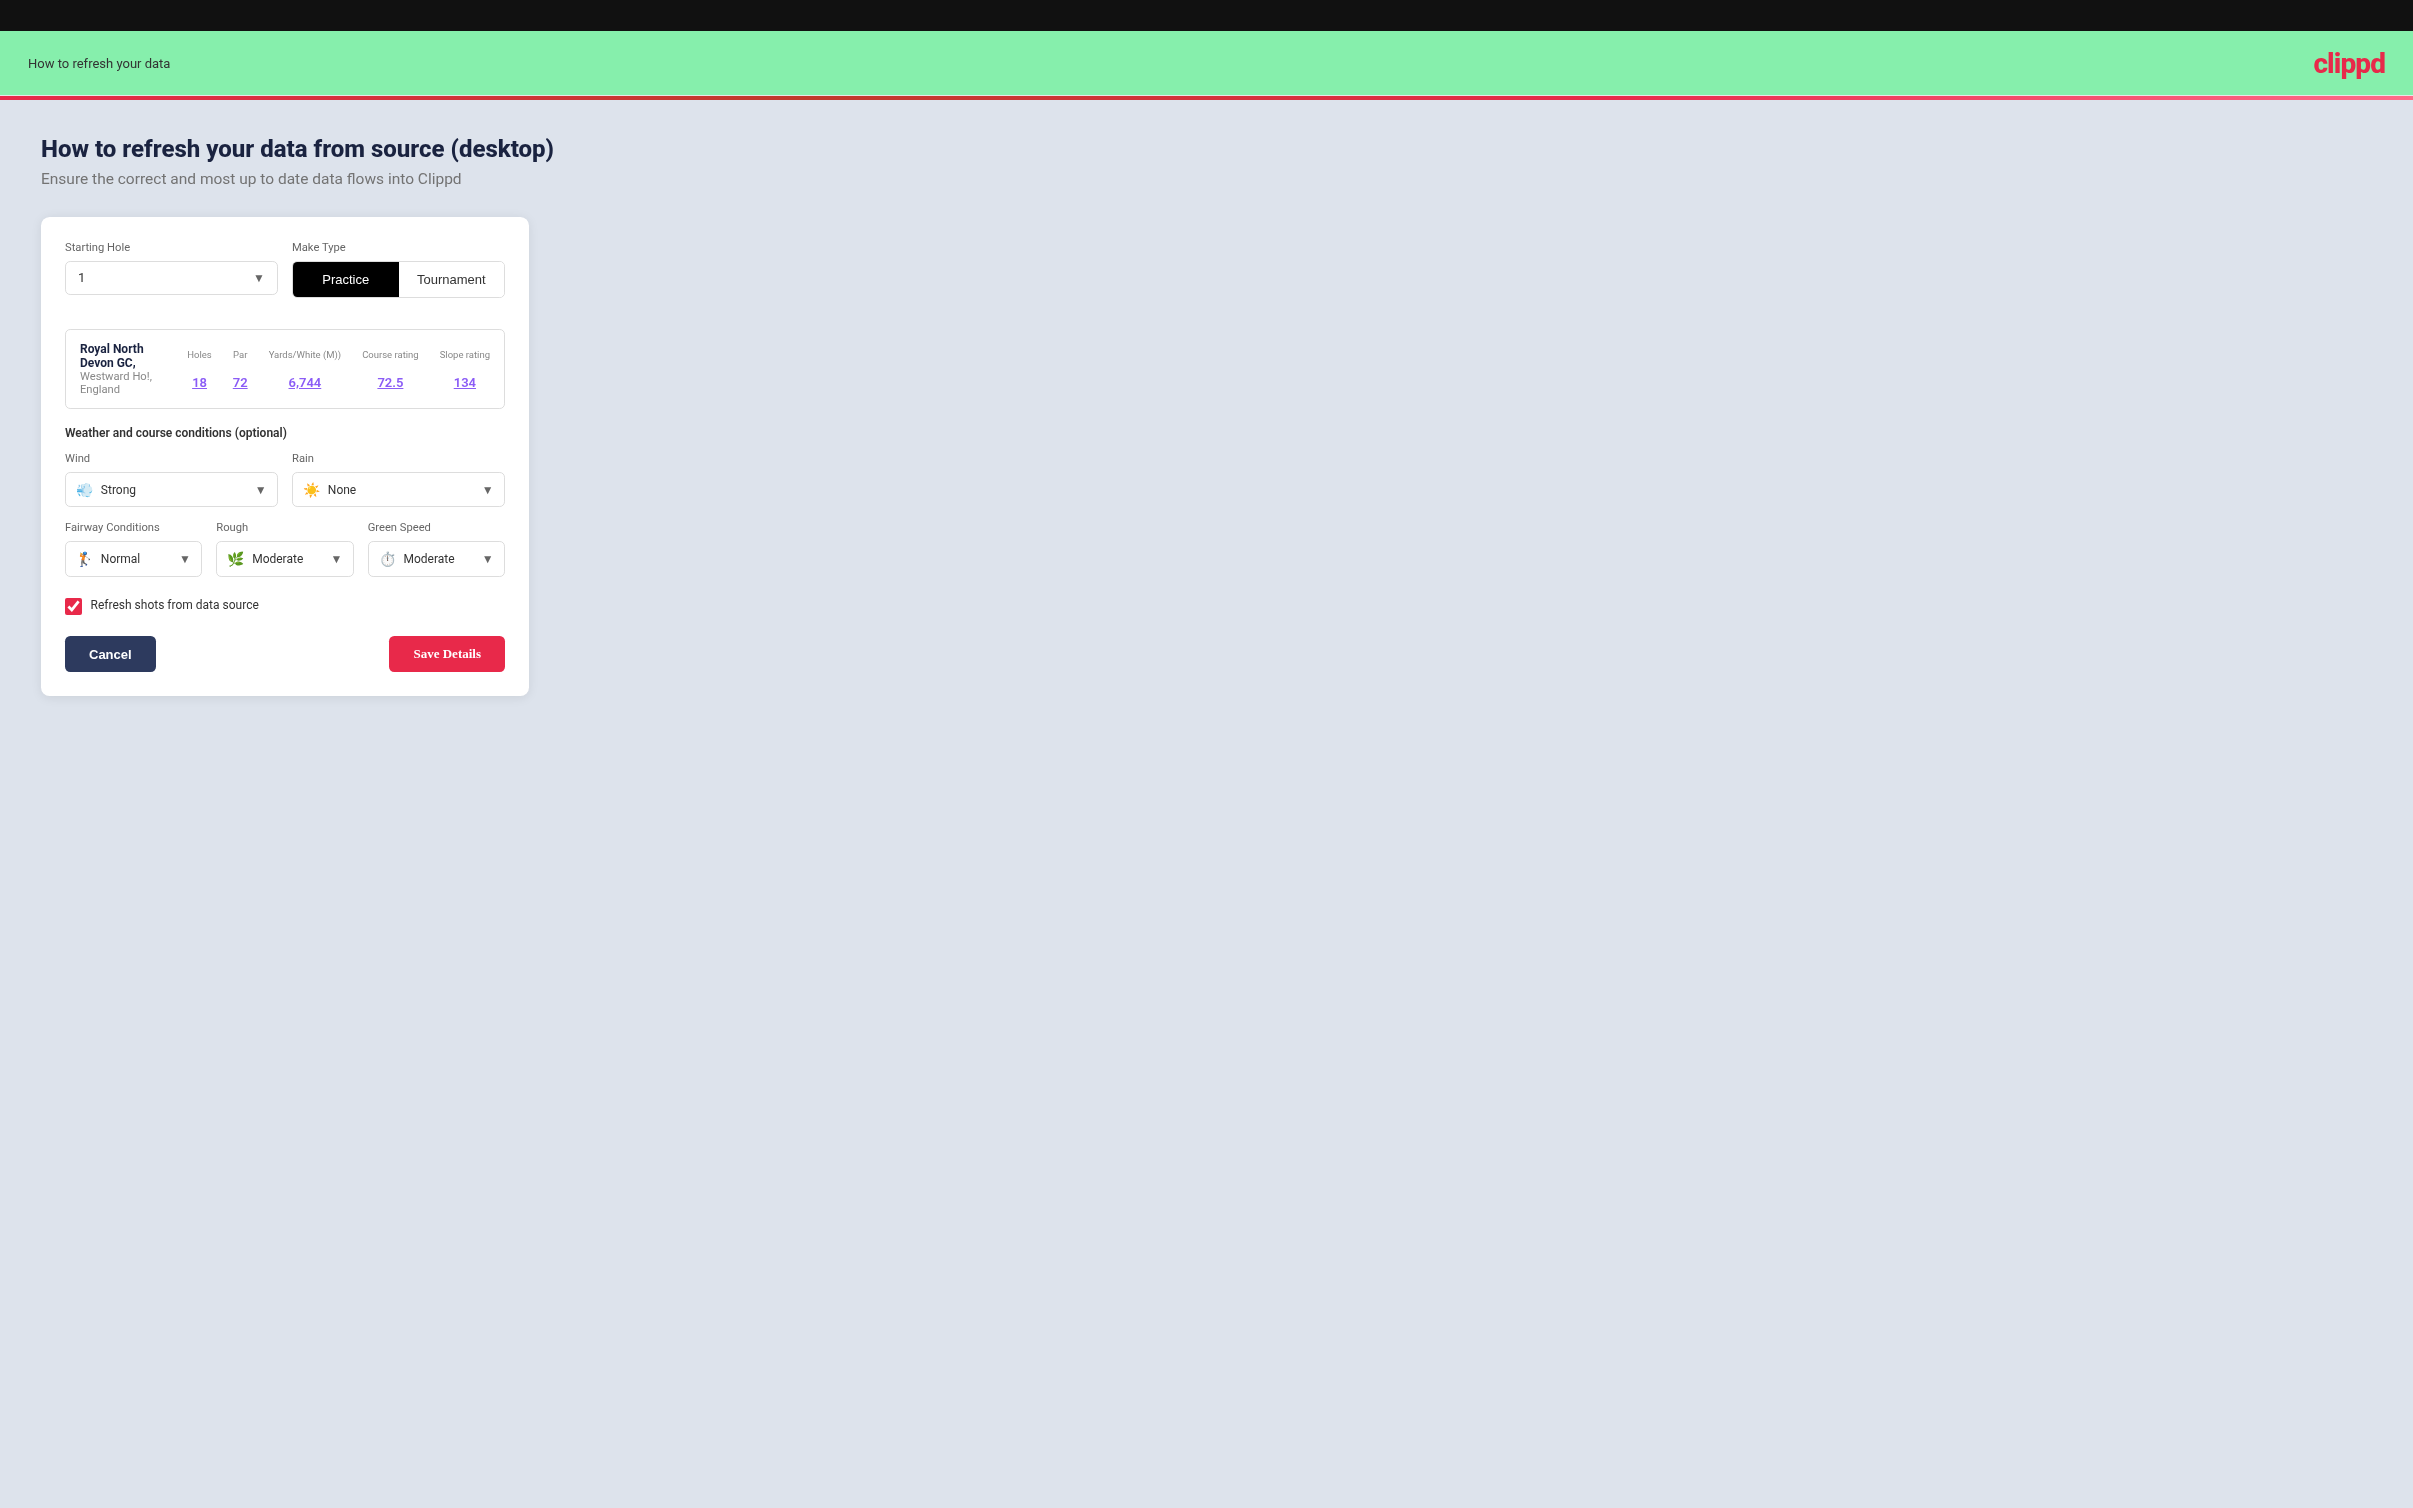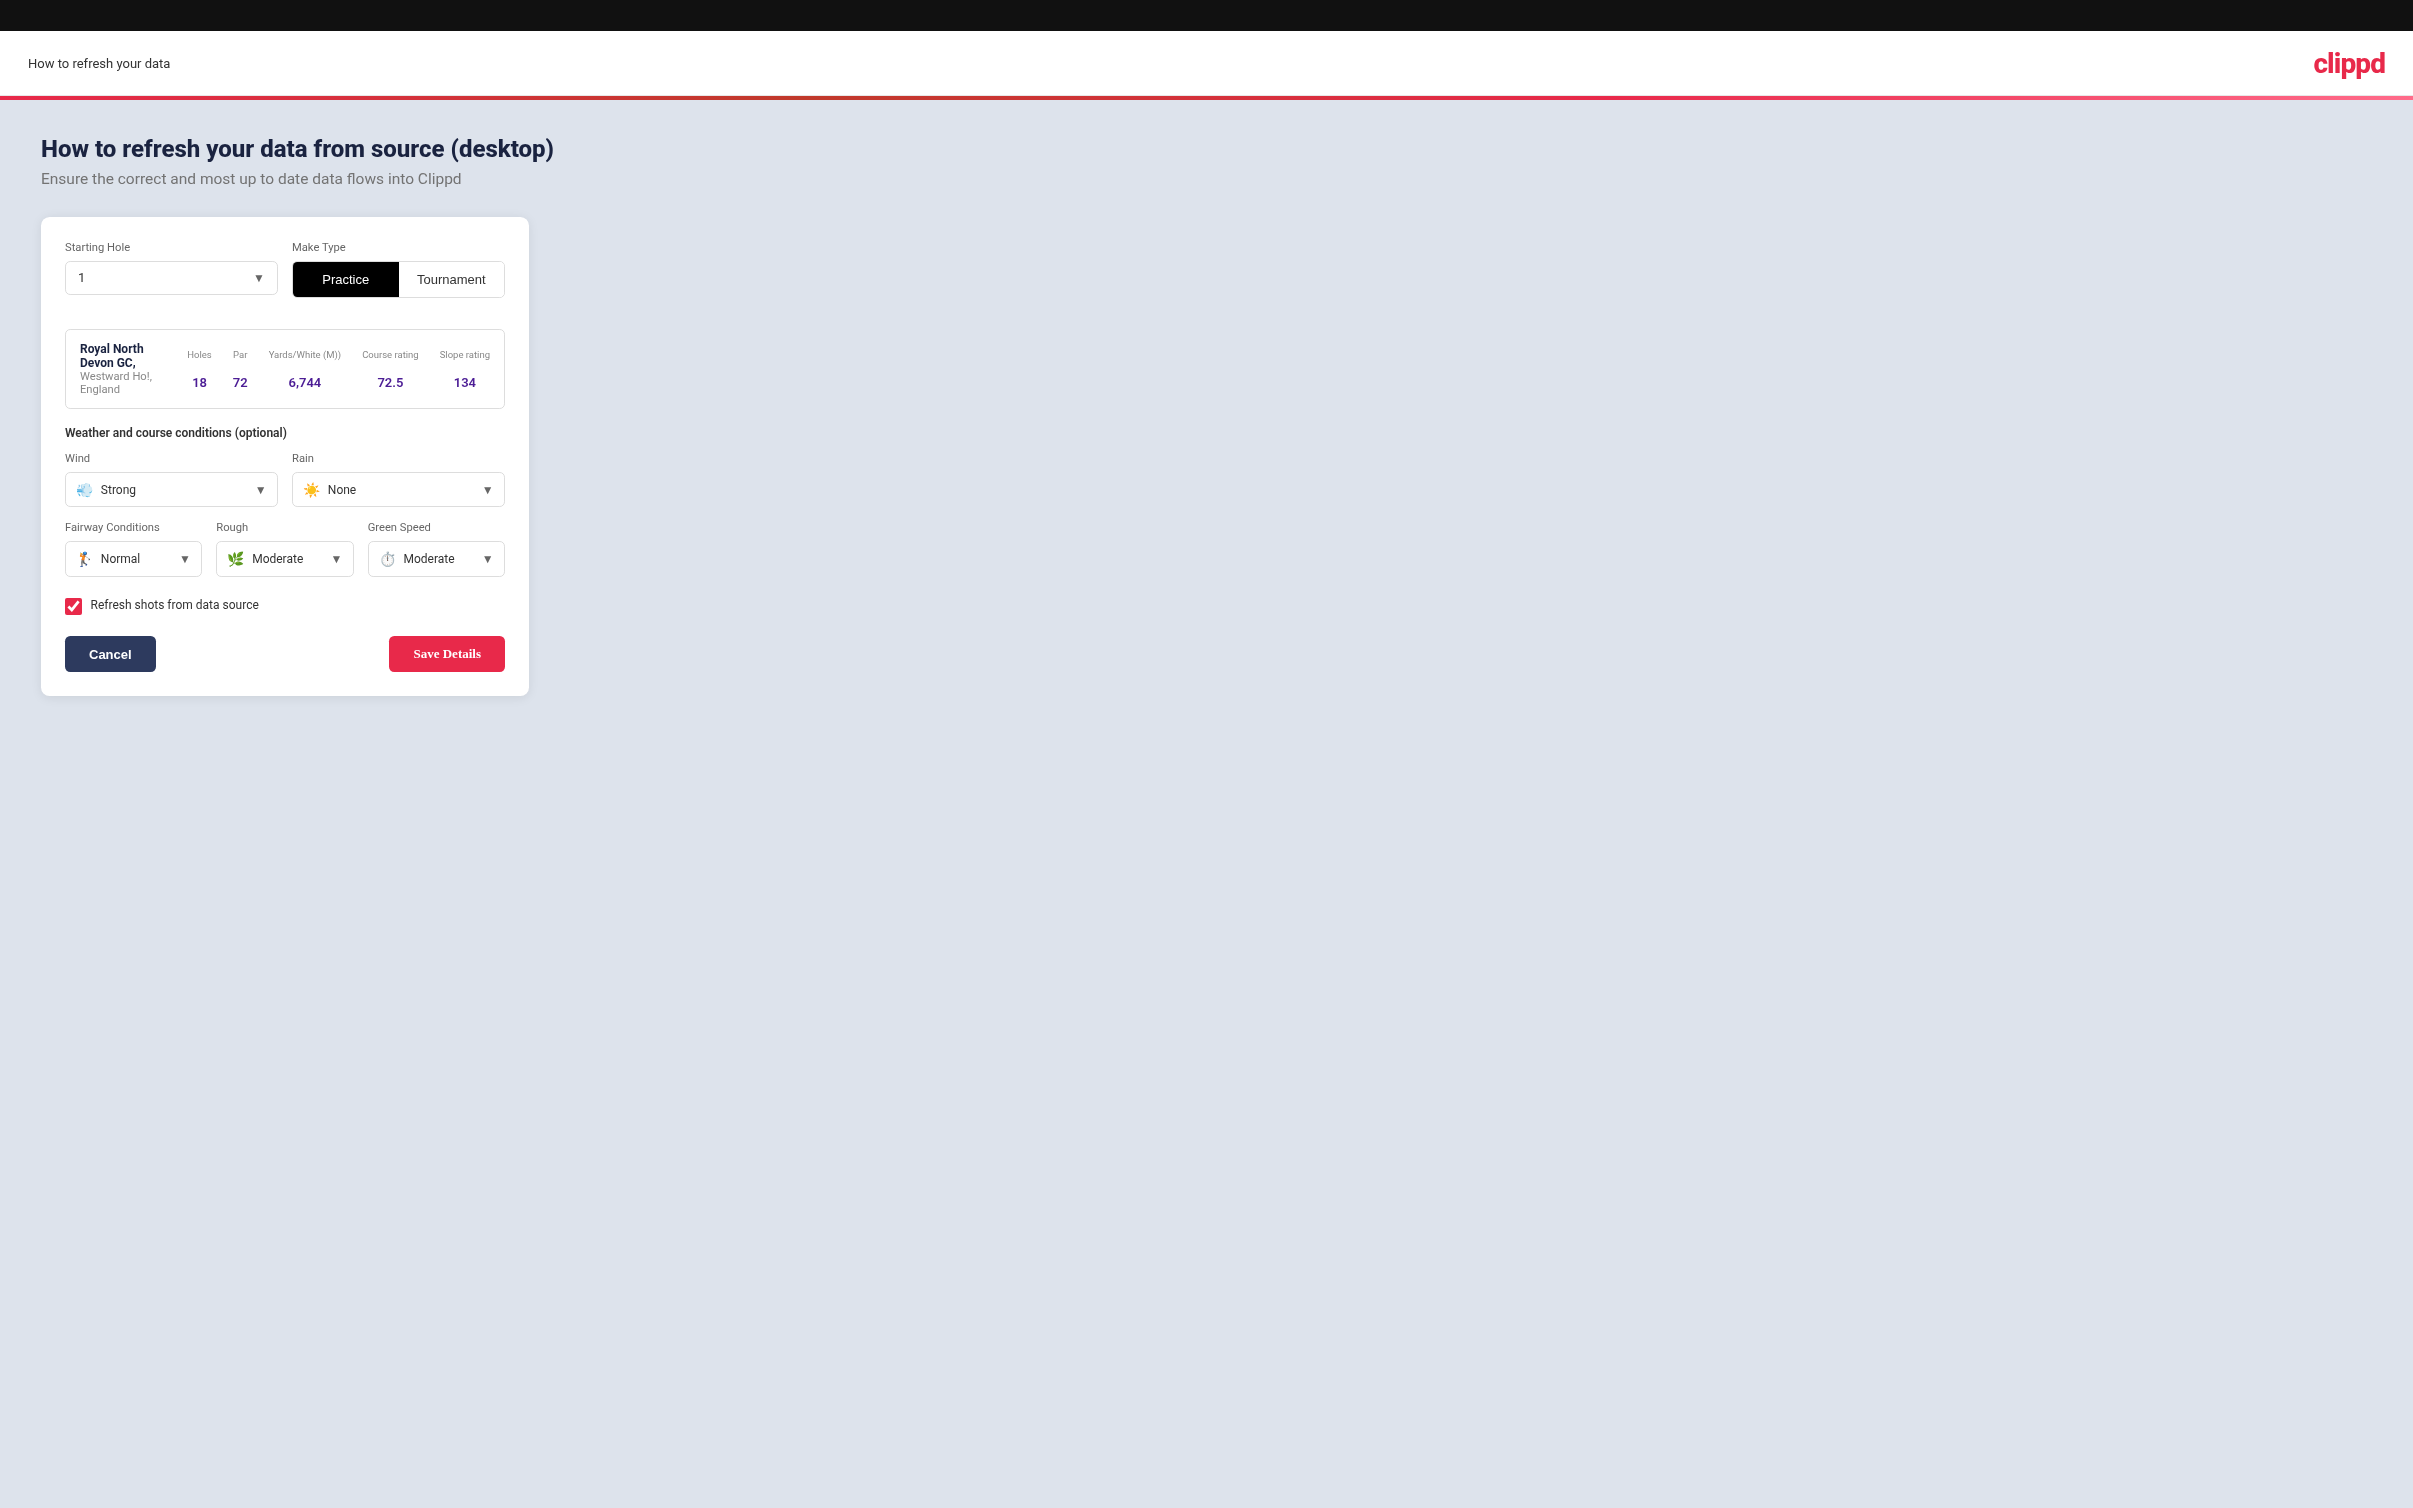--- a/index.html
+++ b/index.html
@@ -8,21 +8,21 @@
       background: #111;
       min-height: 100vh;
     }
 
     .top-bar {
       background: #111;
       height: 31px;
     }
 
     .header {
-      background: #ffffff;
+      background: #86efac;
       padding: 15.5px 28px;
       display: flex;
       align-items: center;
       justify-content: space-between;
       border-bottom: 1.7px solid #e8e8e8;
     }
 
     .header-title {
       font-size: 13px;
       color: #333;
@@ -175,21 +175,22 @@
     .stat-label {
       font-size: 9.5px;
       color: #888;
       display: block;
       margin-bottom: 14px;
     }
 
     .stat-value {
       font-size: 13px;
       font-weight: 600;
-      color: #4c1d95;
+      color: #8b5cf6;
+      text-decoration: underline;
     }
 
     .section-title {
       font-size: 12px;
       font-weight: 600;
       color: #333;
       margin-bottom: 12px;
     }
 
     .conditions-grid {

